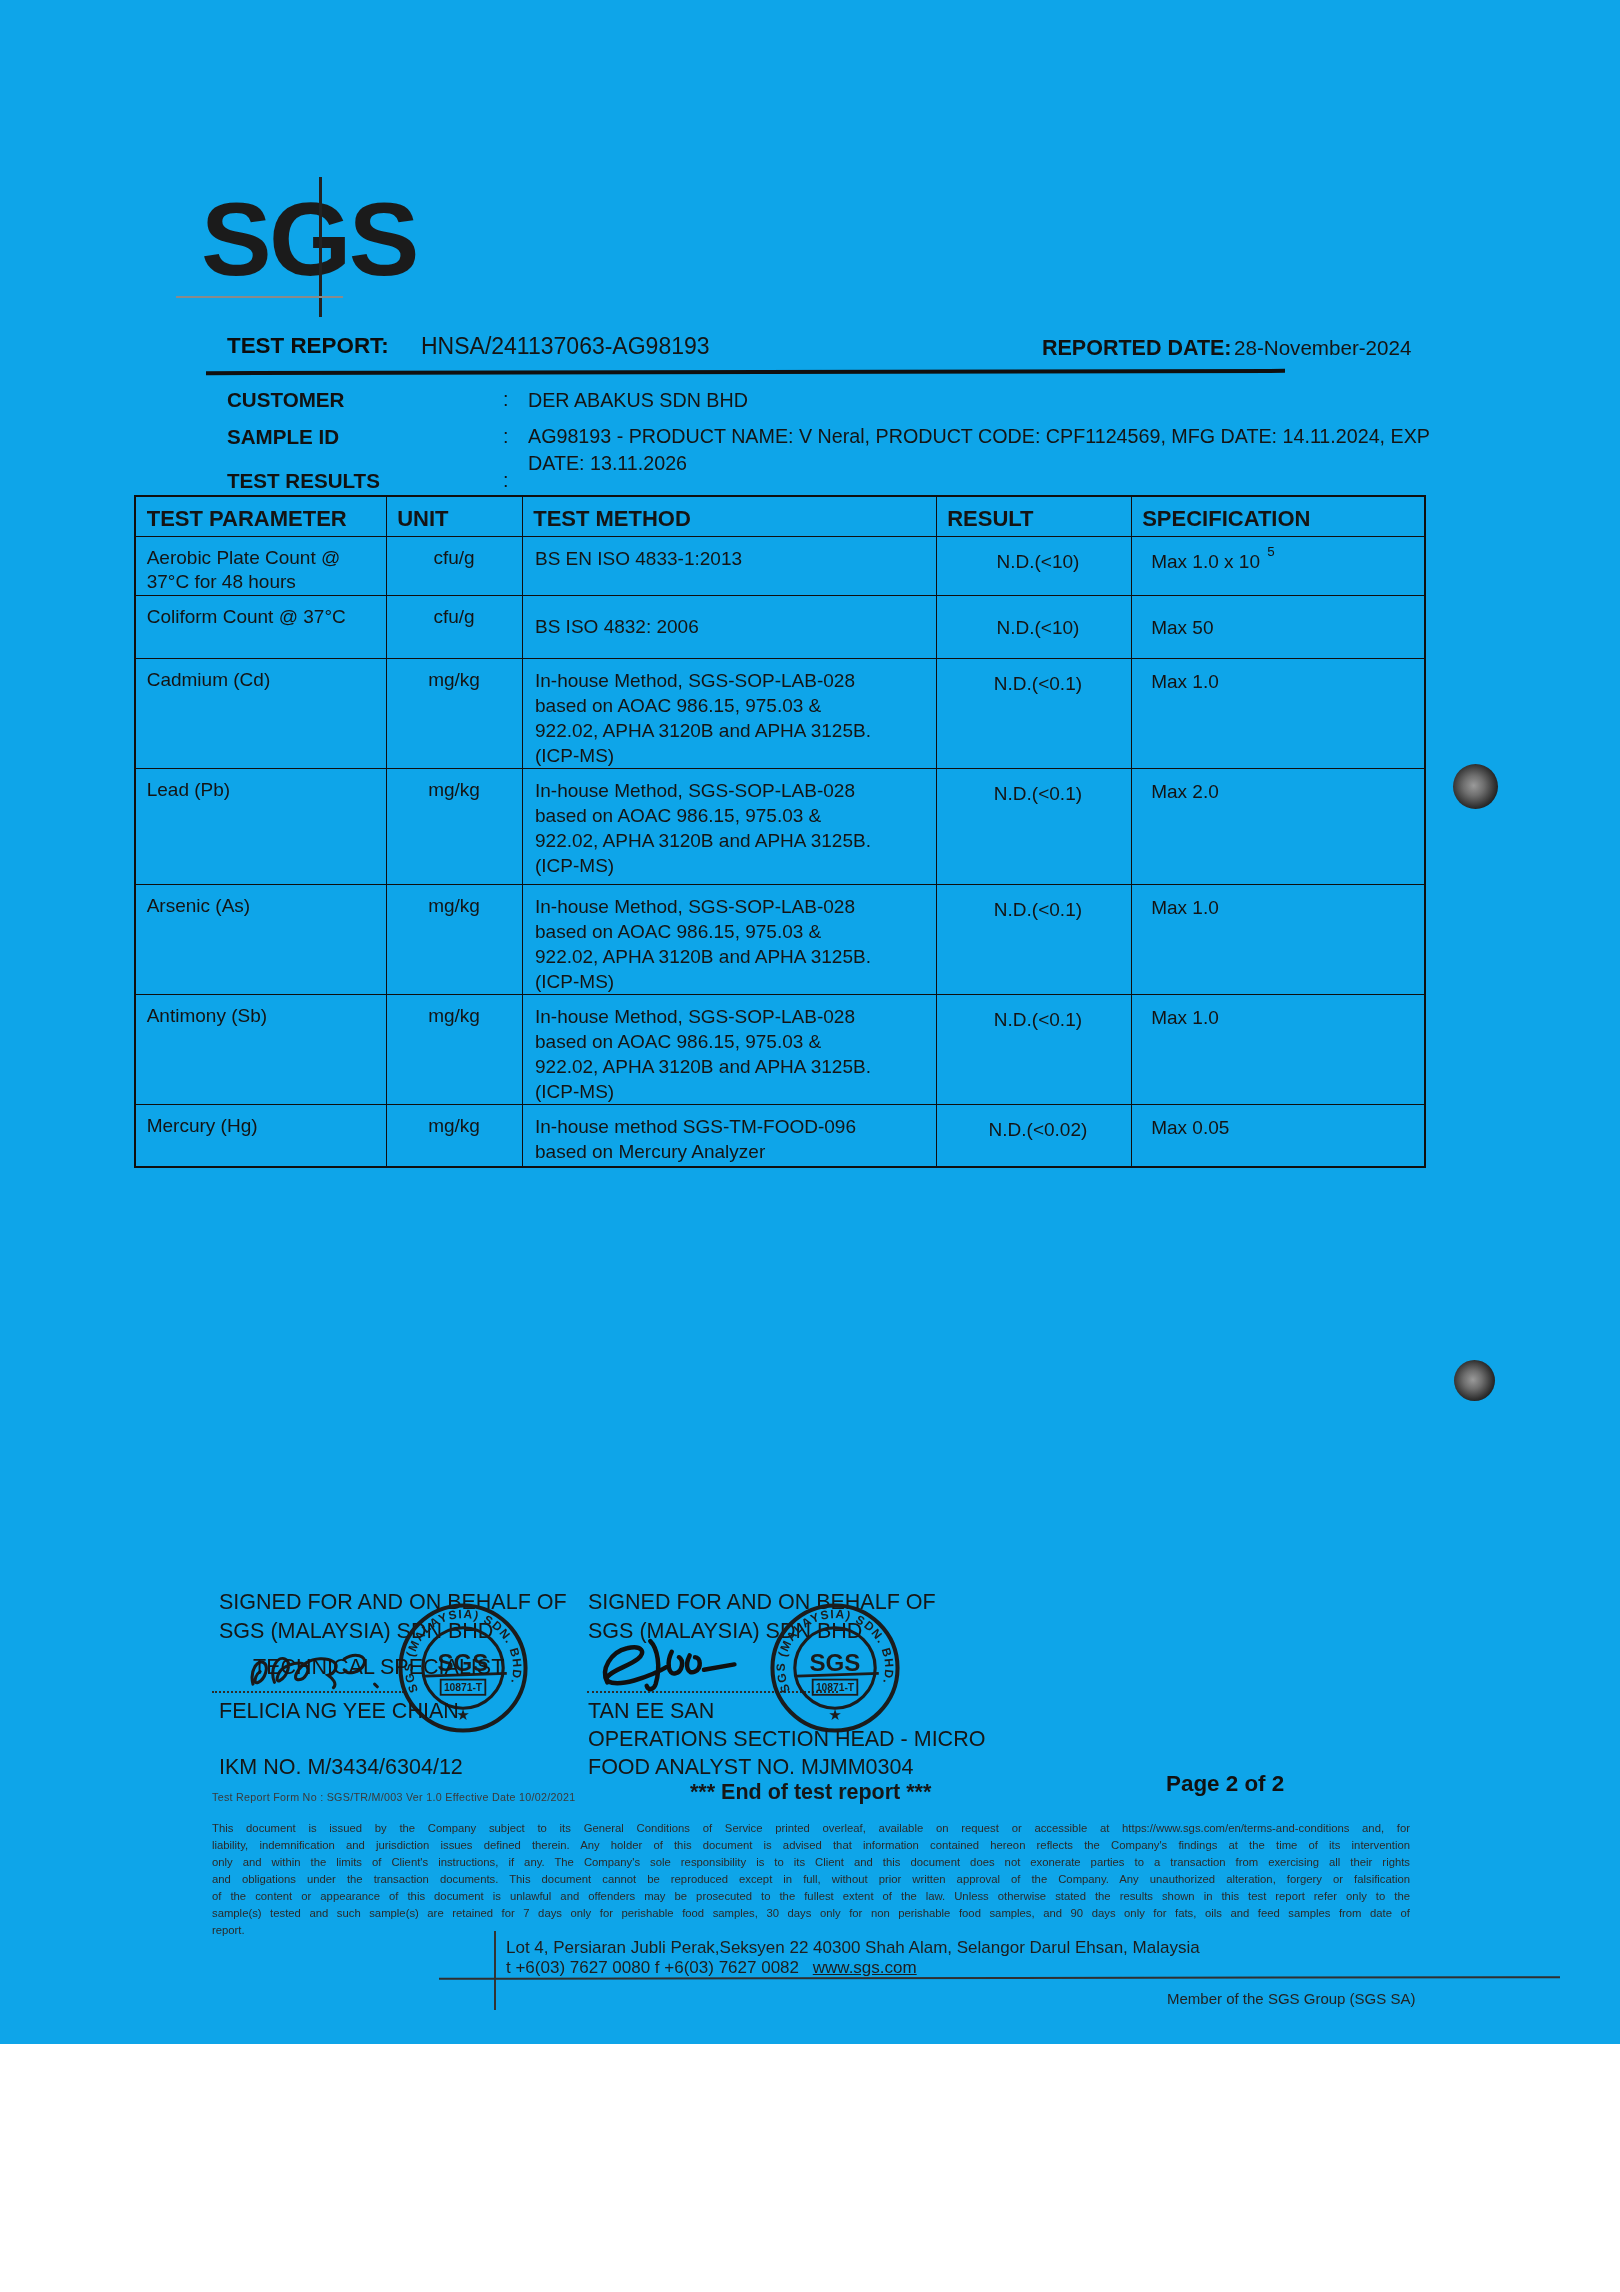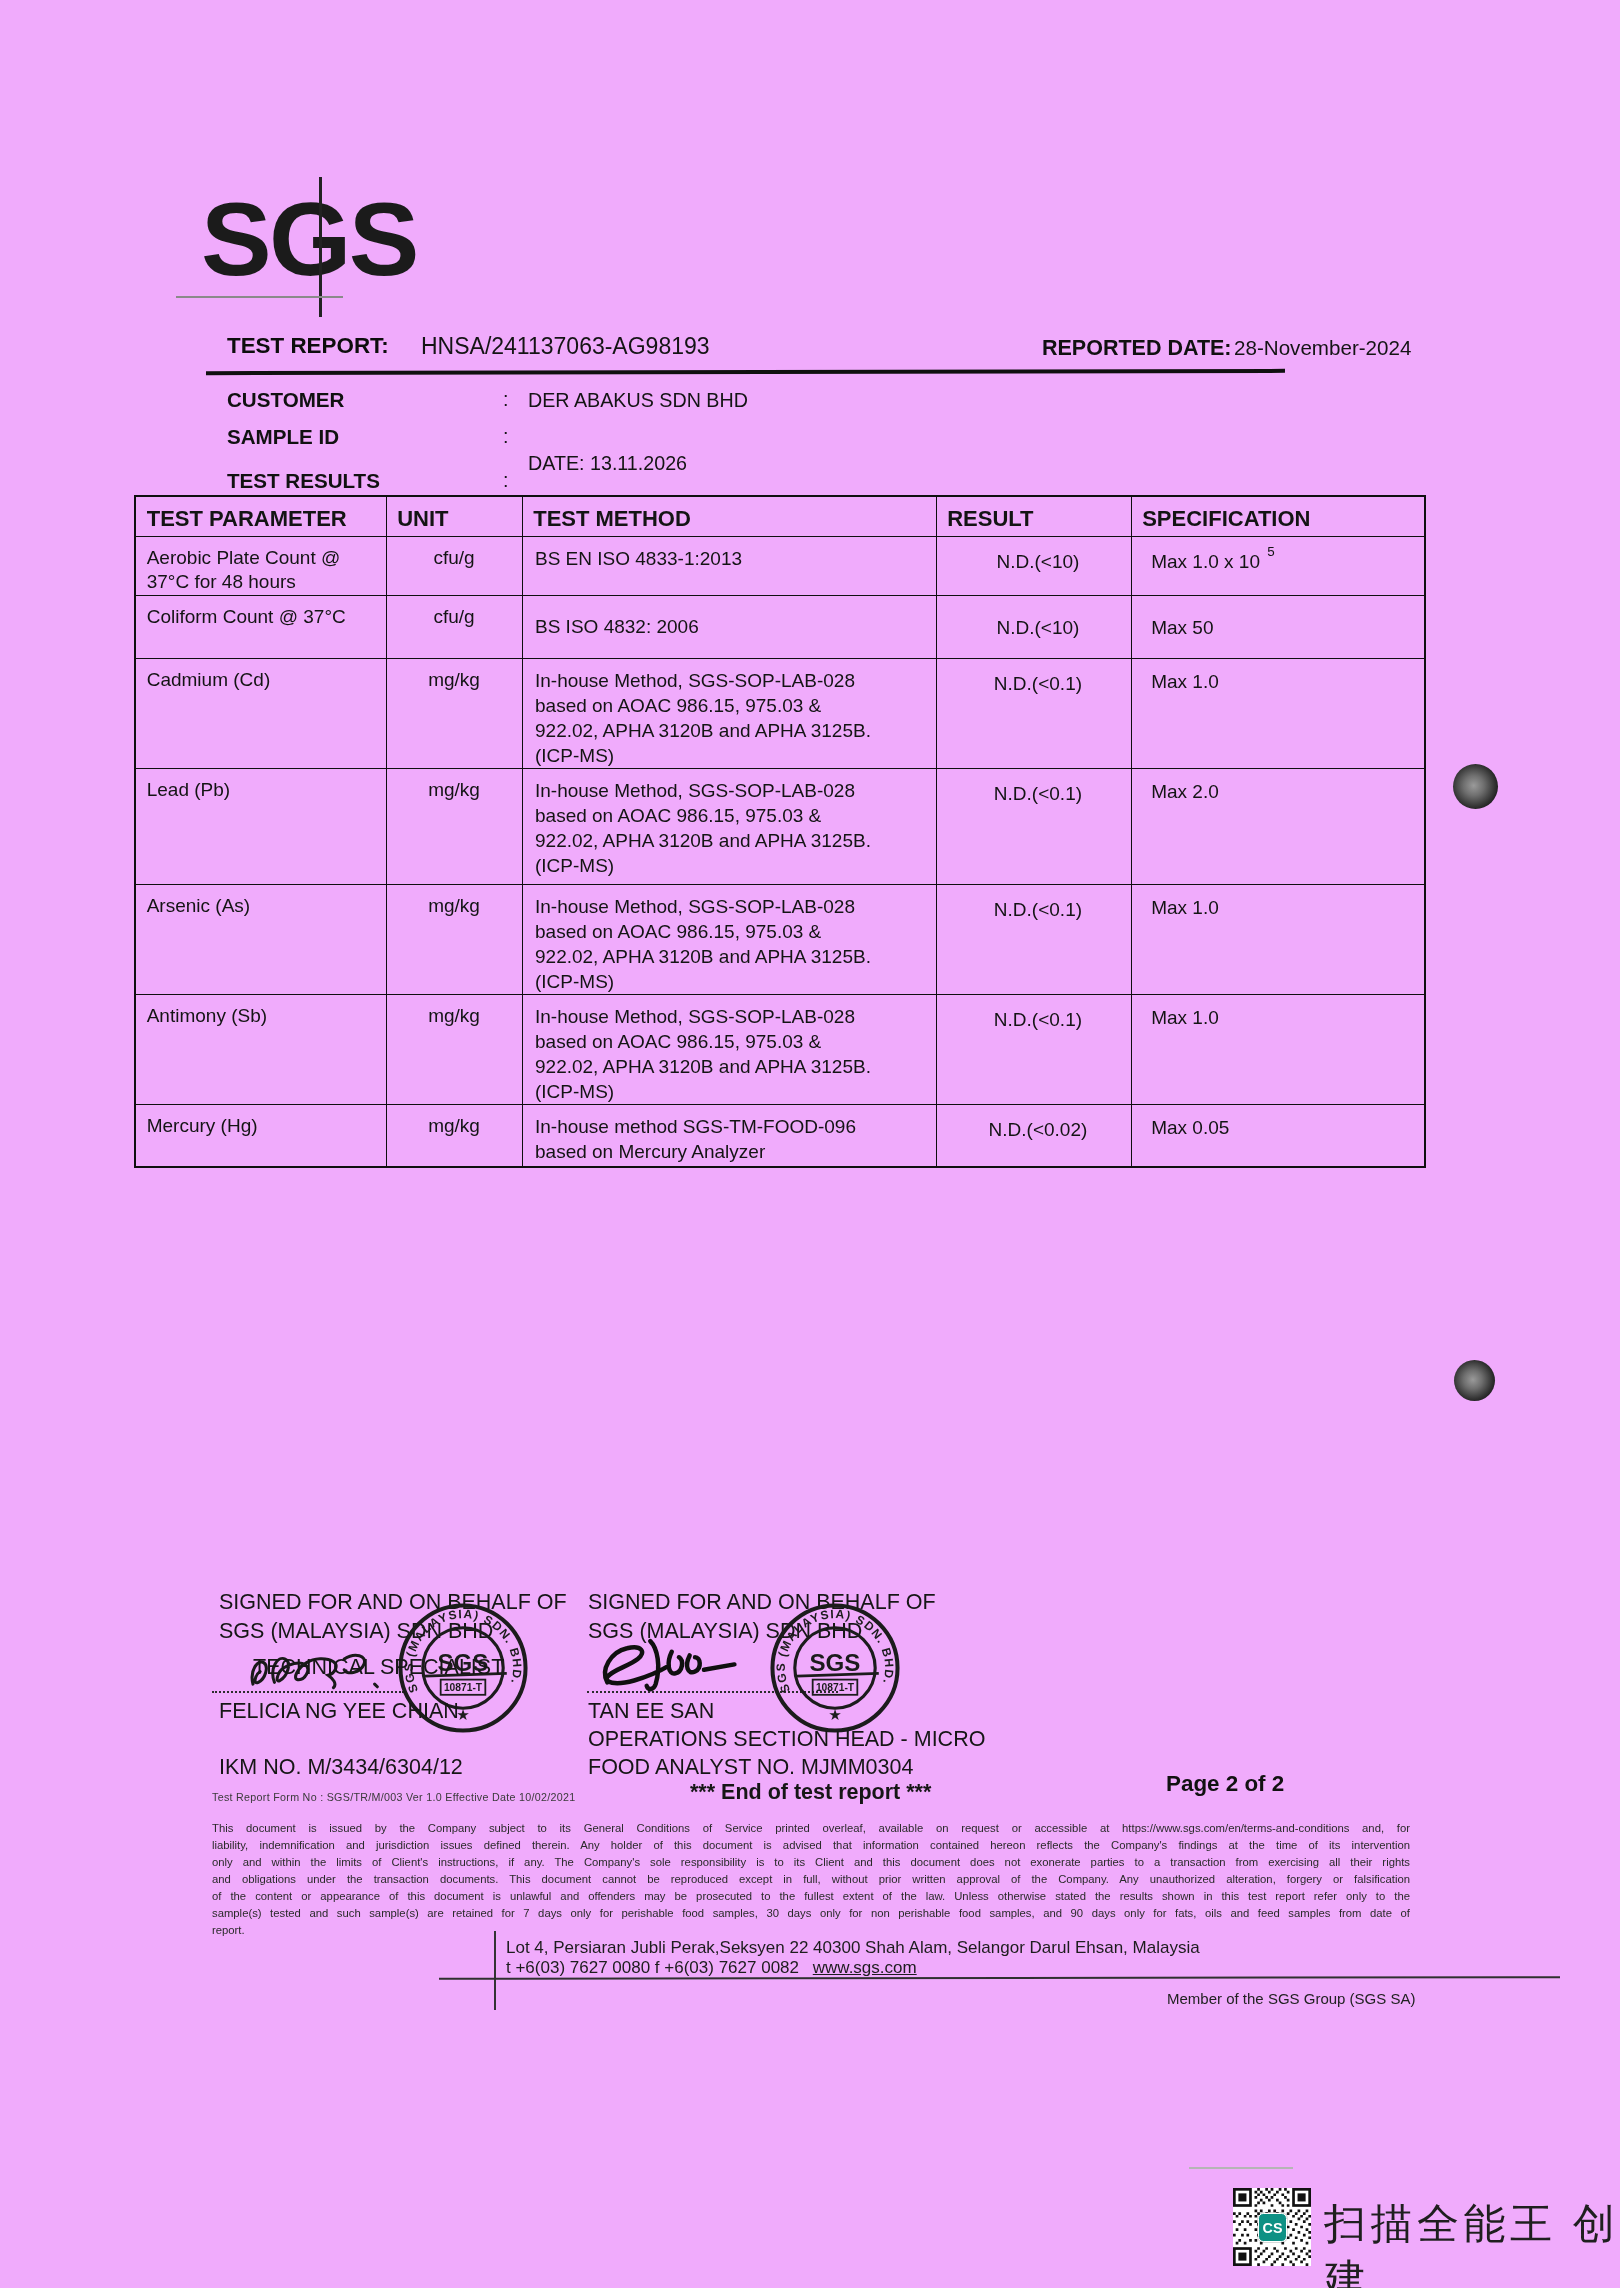--- a/index.html
+++ b/index.html
@@ -1,17 +1,17 @@
 <!DOCTYPE html>
 <html style="font-size:14.3px"><head>
 <meta charset="utf-8">
 <style>
   html,body{margin:0;padding:0;background:#ffffff;}
   body{font-family:"Liberation Sans", sans-serif; color:#151515;}
-  .page{position:relative;width:1620px;height:2288px;background:#f0abfc;overflow:hidden;}
+  .page{position:relative;width:1620px;height:2044px;background:#0ea5e9;overflow:hidden;}
   .abs{position:absolute;}
   
   .sgs-logo{font-weight:900;font-size:106px;letter-spacing:-2.7px;color:#1b1b1b;transform:scaleY(.98);line-height:1;}
   .logo-vline{width:2.7px;background:#222;}
   .logo-hline{height:1.8px;background:#8a8a8a;}
   
   .lbl{font-weight:bold;font-size:20.6px;color:#111;}
   .big-lbl{font-weight:bold;font-size:22.4px;color:#0d0d0d;}
   .val{font-size:19.7px;color:#141414;}
   .thick-rule{height:3.6px;background:#101010;transform:rotate(-0.12deg);}
@@ -68,20 +68,21 @@
   <div class="abs lbl" style="left:1042px;top:336px;font-size:21.5px;">REPORTED DATE:</div>
   <div class="abs val" style="left:1234px;top:336px;font-size:20.6px;">28-November-2024</div>
   <div class="abs thick-rule" style="left:206px;top:370px;width:1079px;"></div>
 
   <div class="abs lbl" style="left:227px;top:388px;">CUSTOMER</div>
   <div class="abs val" style="left:503px;top:388px;">:</div>
   <div class="abs val" style="left:528px;top:389px;">DER ABAKUS SDN BHD</div>
 
   <div class="abs lbl" style="left:227px;top:425px;">SAMPLE ID</div>
   <div class="abs val" style="left:503px;top:425px;">:</div>
+  <div class="abs val" style="left:528px;top:425px;width:985px;">AG98193 - PRODUCT NAME: V Neral, PRODUCT CODE: CPF1124569, MFG DATE: 14.11.2024, EXP</div>
   <div class="abs val" style="left:528px;top:452px;">DATE: 13.11.2026</div>
 
   <div class="abs lbl" style="left:227px;top:469px;">TEST RESULTS</div>
   <div class="abs val" style="left:503px;top:469px;">:</div>
 
   <table class="results abs" style="left:134px;top:495px;">
     <colgroup>
       <col style="width:251px">
         <col style="width:136px">
         <col style="width:414px">

